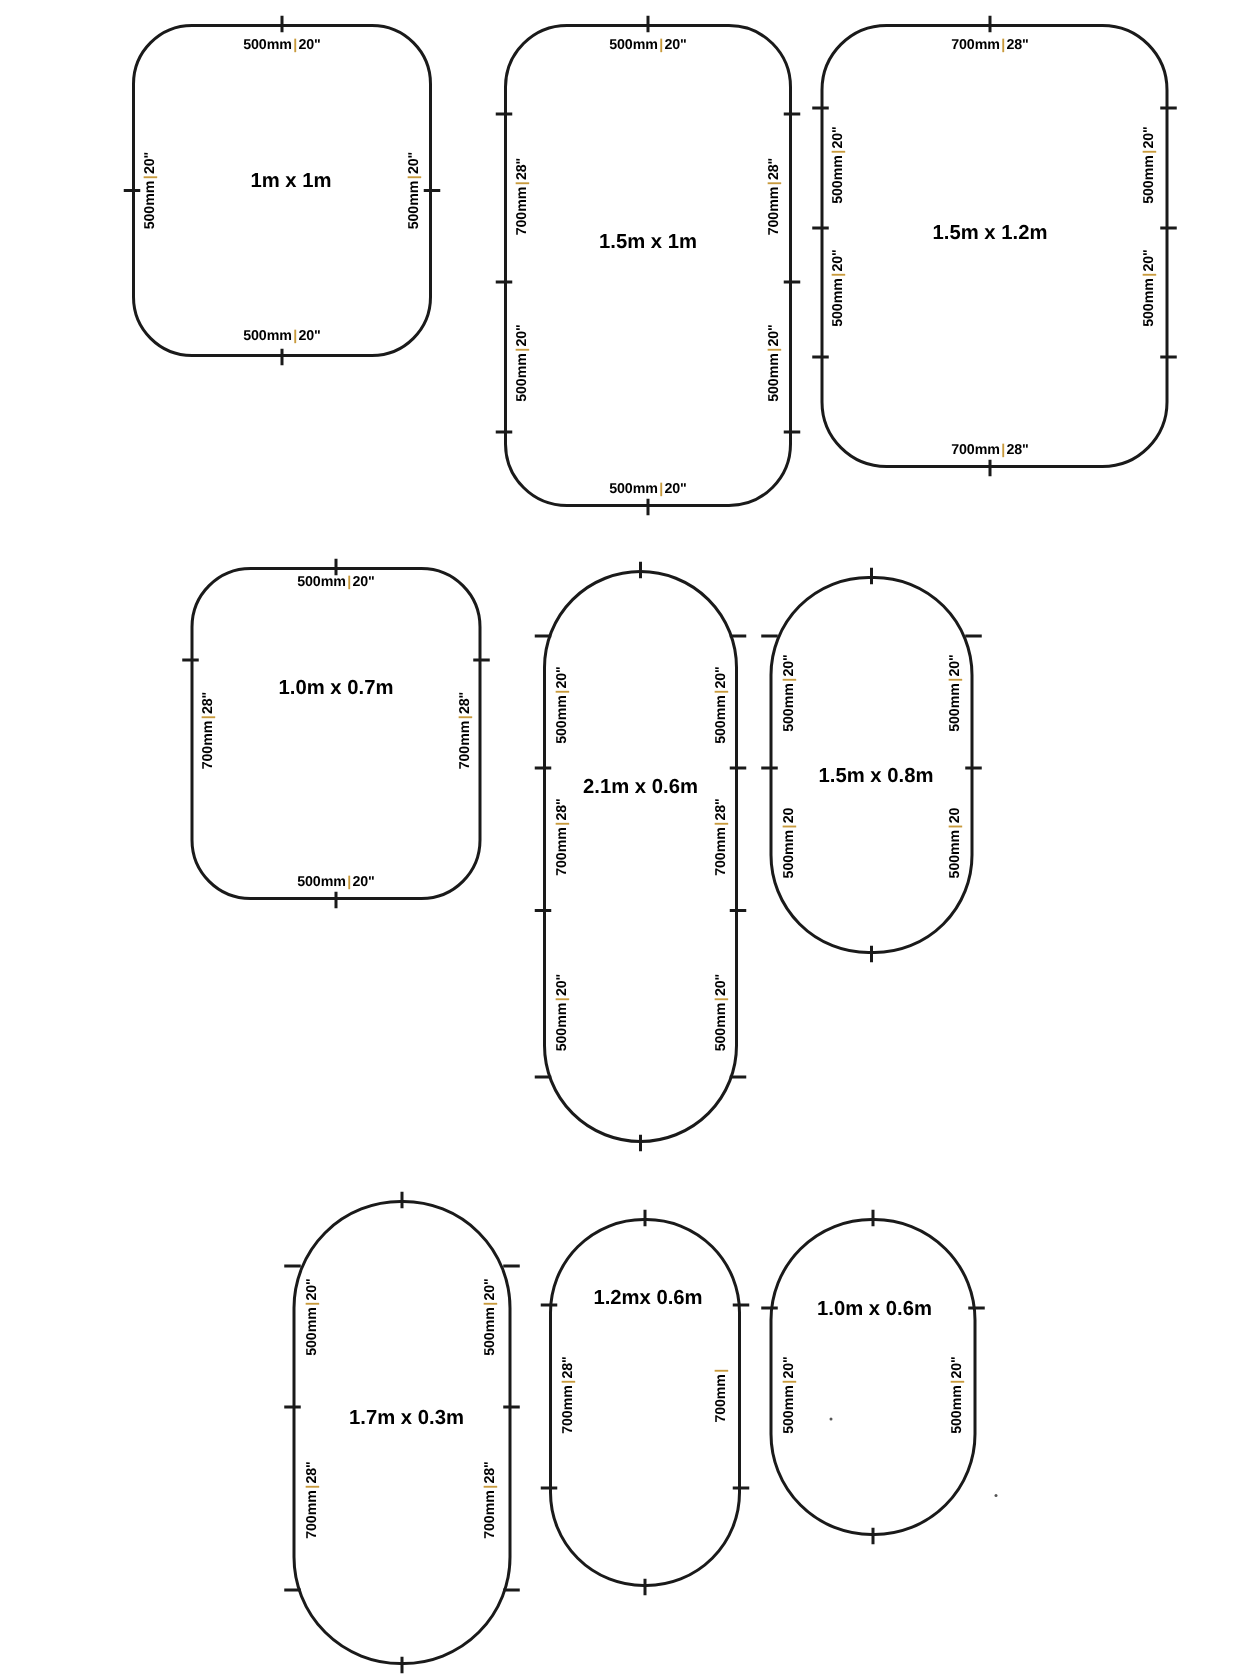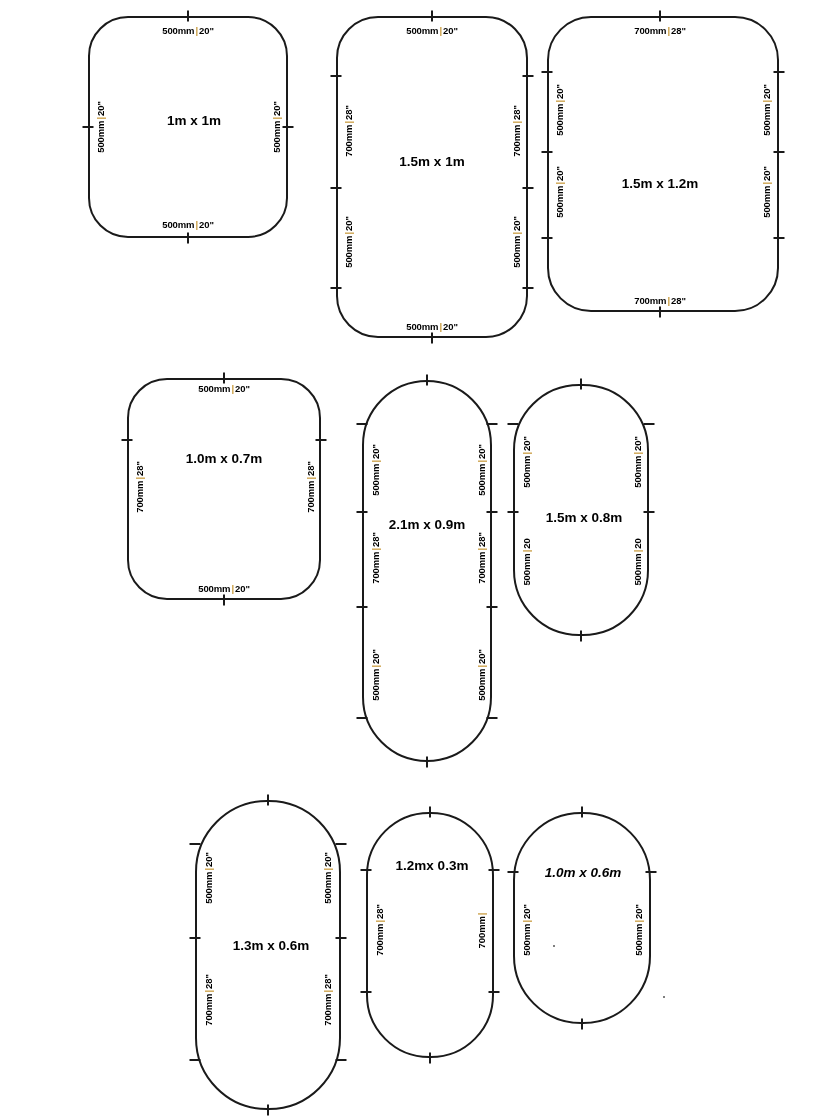--- a/index.html
+++ b/index.html
@@ -182,22 +182,22 @@
     <div class="dim v" style="left: 481px; top: 930px;"><span>700mm</span><span class="sep">|</span><span></span></div>
     <div class="shape" style="left: 513px; top: 812px; width: 138px; height: 212px; border-radius: 68px;"></div>
     <div class="tick vt" style="left: 582px; top: 812px;"></div>
     <div class="tick vt" style="left: 582px; top: 1024px;"></div>
     <div class="tick ht" style="left: 513px; top: 872px;"></div>
     <div class="tick ht" style="left: 651px; top: 872px;"></div>
     <div class="dim v" style="left: 526px; top: 930px;"><span>500mm</span><span class="sep">|</span><span>20"</span></div>
     <div class="dim v" style="left: 638px; top: 930px;"><span>500mm</span><span class="sep">|</span><span>20"</span></div>
     <div class="label" style="left: 194px; top: 120px;">1m x 1m</div>
     <div class="label" style="left: 432px; top: 161px;">1.5m x 1m</div>
-    <div class="label" style="left: 660px; top: 183px;">1.5m x 1.2m</div>
+    <div class="label" style="left: 660px; top: 155px;">1.5m x 1.2m</div>
     <div class="label" style="left: 224px; top: 458px;">1.0m x 0.7m</div>
-    <div class="label" style="left: 427px; top: 524px;">2.1m x 0.9m</div>
+    <div class="label" style="left: 427px; top: 524px;">2.1m x 0.6m</div>
     <div class="label" style="left: 584px; top: 517px;">1.5m x 0.8m</div>
-    <div class="label" style="left: 271px; top: 945px;">1.3m x 0.6m</div>
-    <div class="label" style="left: 432px; top: 865px;">1.2mx 0.3m</div>
-    <div class="label" style="left: 583px; top: 872px; font-style: italic;">1.0m x 0.6m</div>
+    <div class="label" style="left: 271px; top: 945px;">1.7m x 0.3m</div>
+    <div class="label" style="left: 432px; top: 865px;">1.2mx 0.6m</div>
+    <div class="label" style="left: 583px; top: 872px;">1.0m x 0.6m</div>
     <div class="dot" style="left: 663px; top: 996px;"></div>
     <div class="dot" style="left: 553px; top: 945px;"></div>
   </div>
 
 </body></html>

